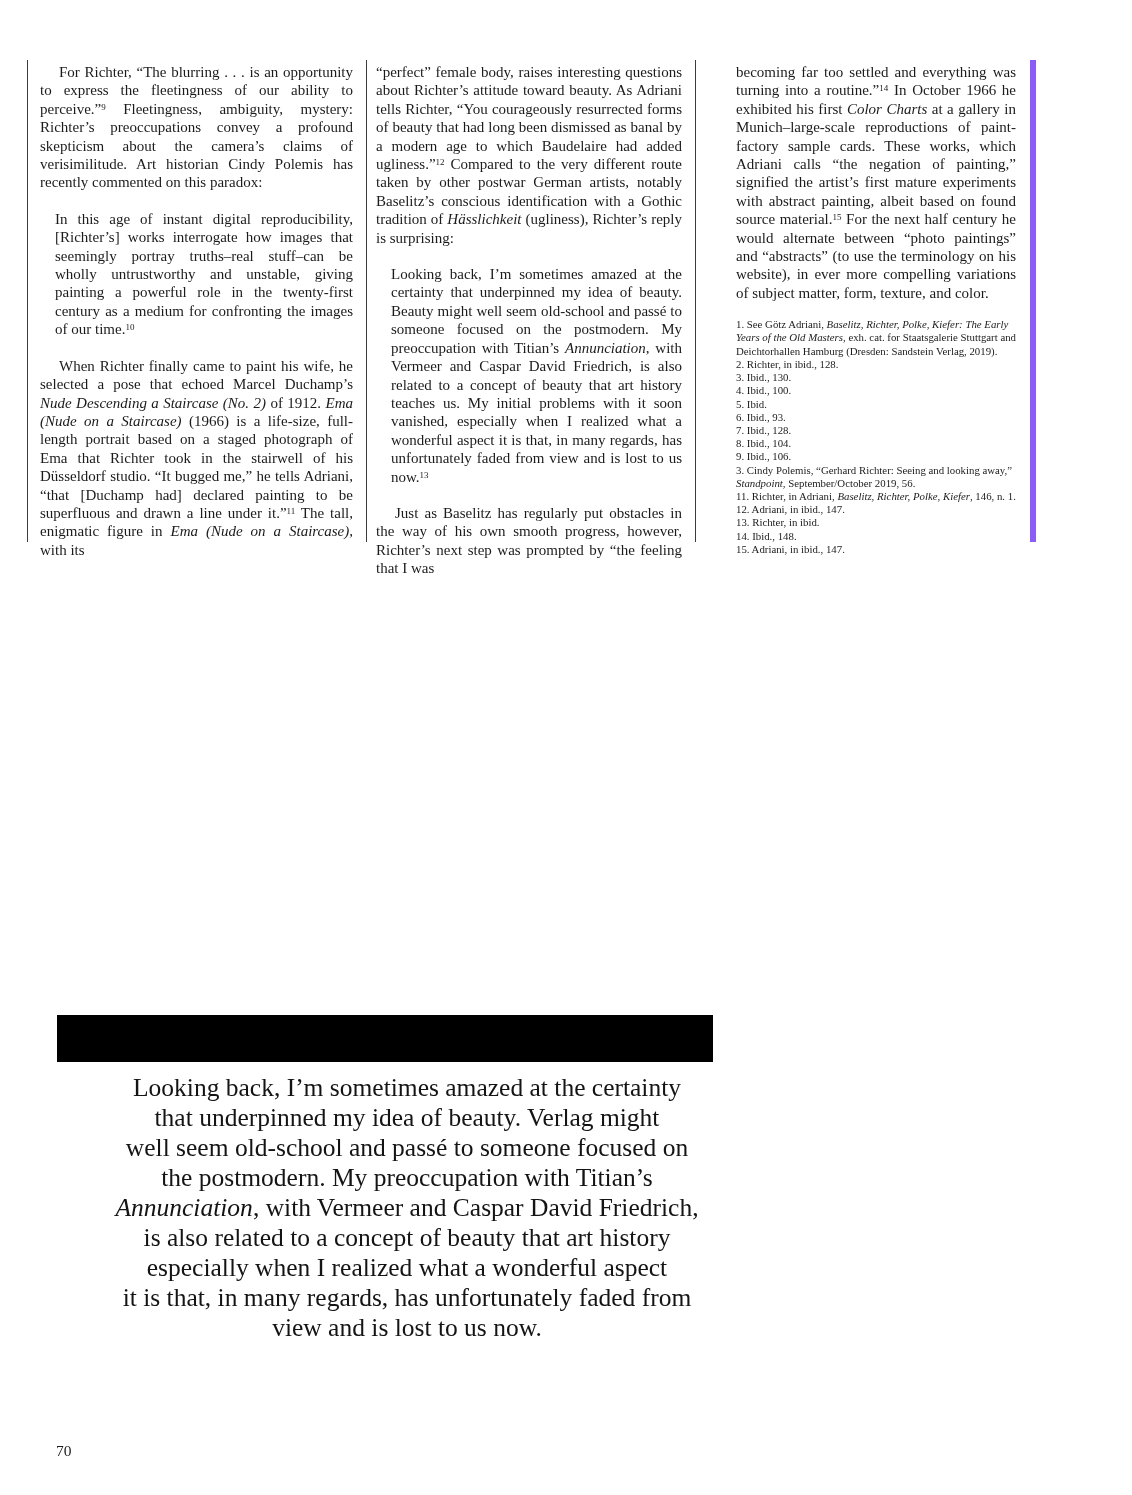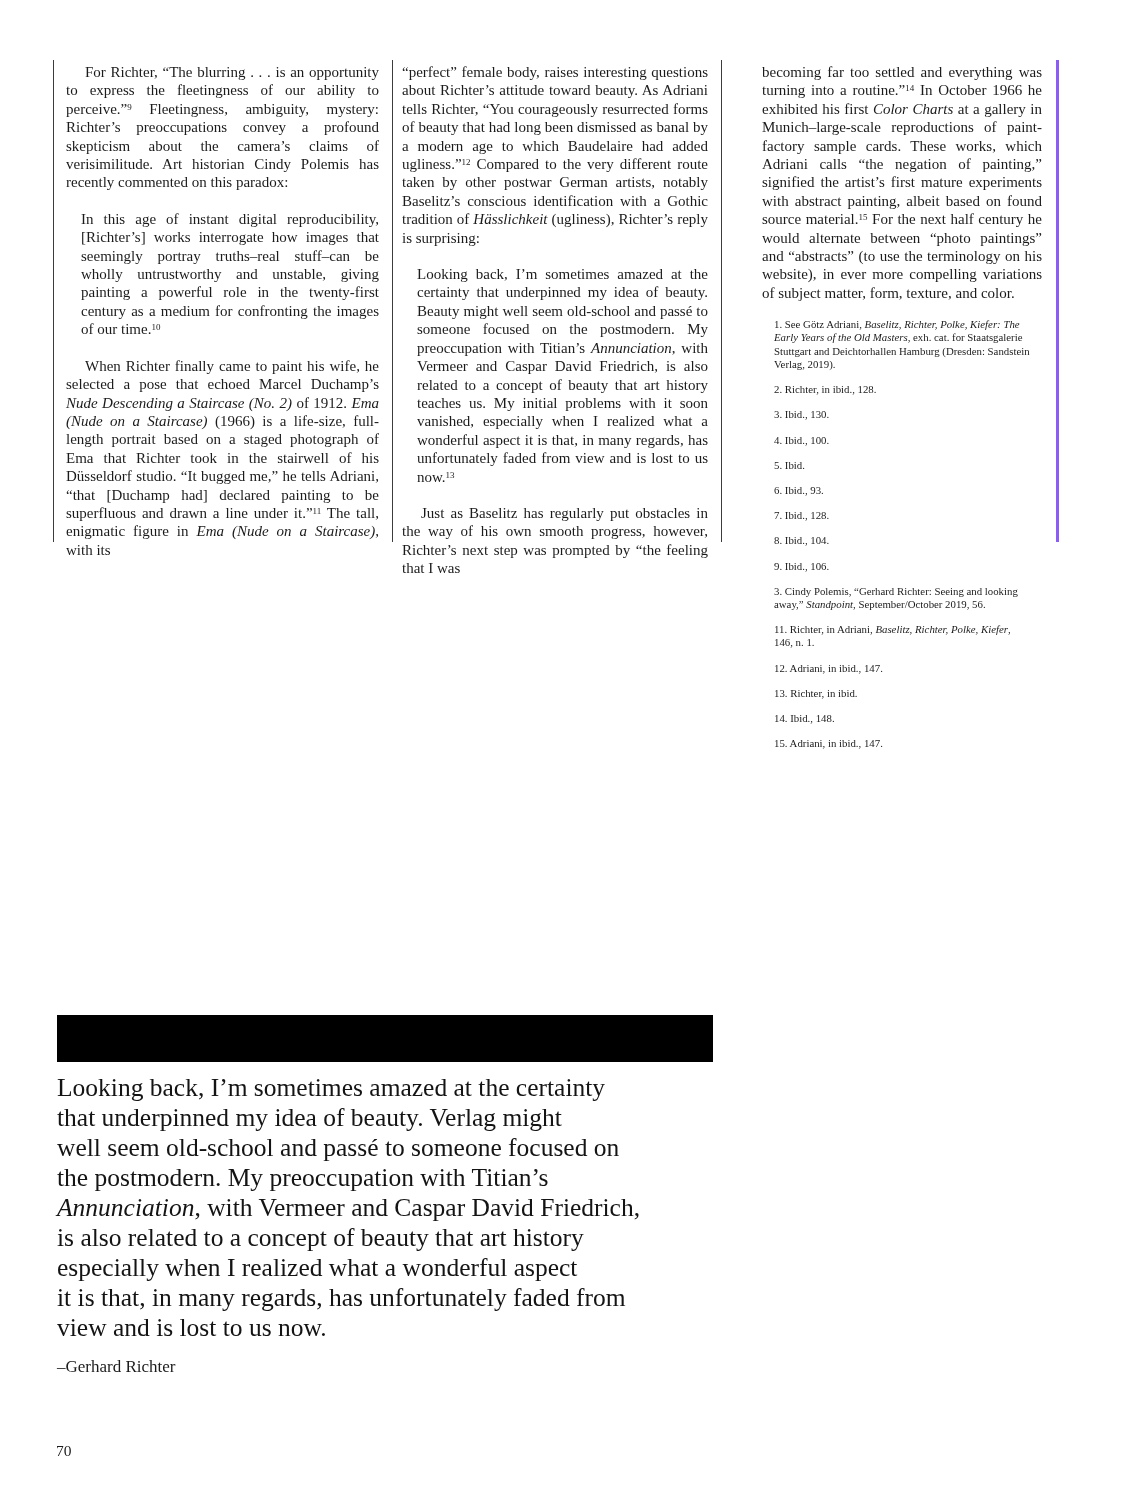--- a/index.html
+++ b/index.html
@@ -6,24 +6,24 @@
   .sheet{
     position:relative;
     width:1132px;height:1495px;
     background:#ffffff;
     font-family:"Liberation Serif", serif;
     color:#1b1b1b;
     overflow:hidden;
   }
   
   .textgrid{
-    position:absolute;left:53px;top:60px;
+    position:absolute;left:27px;top:60px;
     width:1003px;height:482px;
     display:flex;
-    border-right:3px solid #8b5cf6;
+    border-right:6px solid #8b5cf6;
   }
   .col{
     box-sizing:border-box;
     border-left:1px solid #3c3c3c;
     padding:3px 13px 0 12px;
     font-size:15px;line-height:18.4px;
     text-align:justify;
     -webkit-hyphens:auto;hyphens:auto;
   }
   .col-1{width:339px;}
@@ -32,35 +32,35 @@
   .para{margin:0;}
   .para.indent{text-indent:19px;}
   .bq{margin:18px 0 18px 15px;}
   .it{font-style:italic;}
   .sup{font-size:60%;vertical-align:0.5em;line-height:0;}
   .footnotes{
     margin-top:16px;
     font-size:10.8px;line-height:13.2px;
     text-align:left;
   }
-  .footnote{margin:12px;}
+  .footnote{margin:0;}
   
   .pullquote{
     position:absolute;left:57px;top:1015px;width:700px;
   }
   .redacted-bar{
     width:656px;height:47px;background:#000000;
   }
   .quote{
     margin-top:11px;
     font-size:25.5px;line-height:30px;
     color:#141414;
     text-align:left;
   }
-  .quote-line{white-space:nowrap;}
+  .quote-line{white-space:nowrap;text-align:center;}
   .attribution{
     margin-top:14px;
     font-size:17px;line-height:20px;
   }
   .page-number{
     position:absolute;left:56px;top:1442px;
     font-size:15.5px;
   }
 </style>
 </head>
@@ -111,18 +111,17 @@
       <div class="quote-line"><span>Looking back, I’m sometimes amazed at the certainty</span></div>
       <div class="quote-line"><span>that underpinned my idea of beauty. Verlag might</span></div>
       <div class="quote-line"><span>well seem old-school and passé to someone focused on</span></div>
       <div class="quote-line"><span>the postmodern. My preoccupation with Titian’s</span></div>
       <div class="quote-line"><span class="it">Annunciation</span><span>, with Vermeer and Caspar David Friedrich,</span></div>
       <div class="quote-line"><span>is also related to a concept of beauty that art history</span></div>
       <div class="quote-line"><span>especially when I realized what a wonderful aspect</span></div>
       <div class="quote-line"><span>it is that, in many regards, has unfortunately faded from</span></div>
       <div class="quote-line"><span>view and is lost to us now.</span></div>
     </div>
-    <div class="attribution">–Gerhard Richter</div>
   </div>
 
   <div class="page-number">70</div>
 
 </div>
 
 </body></html>

